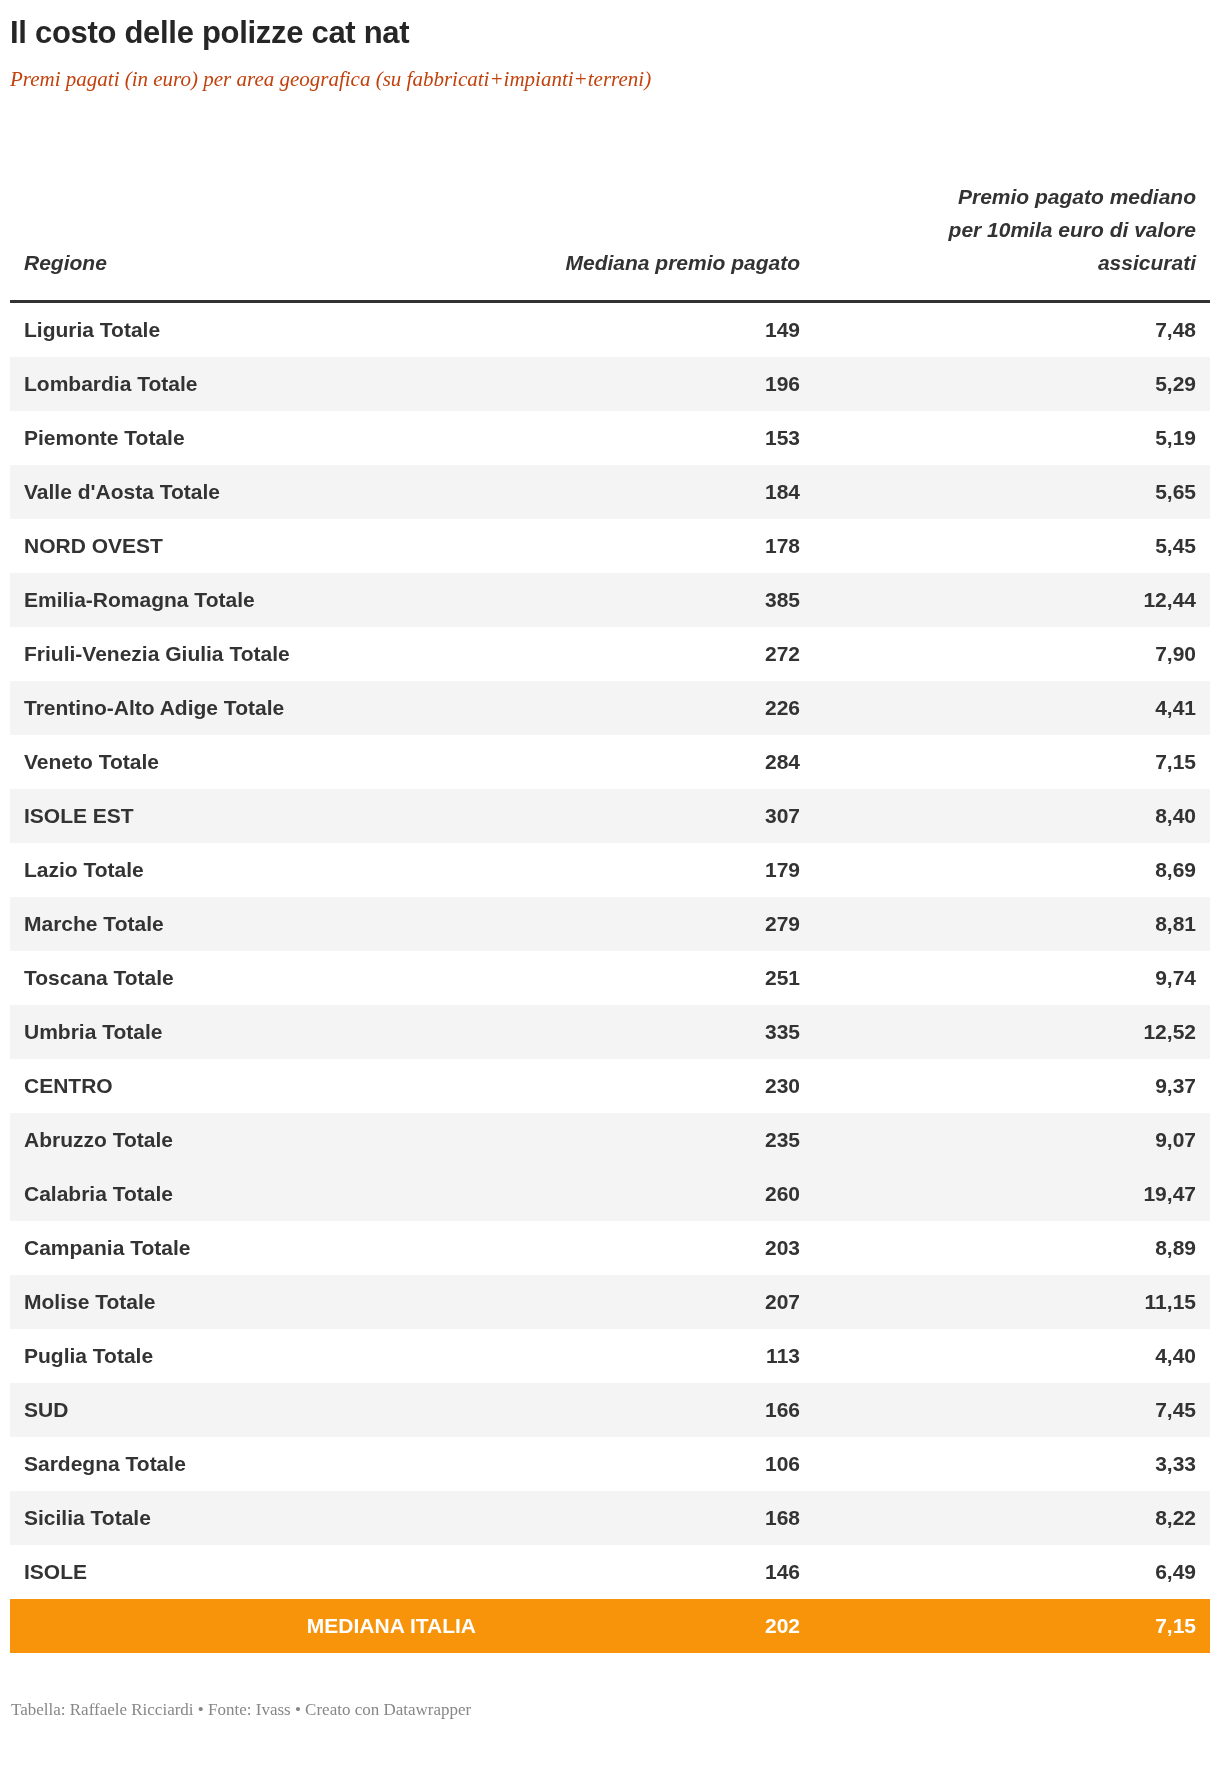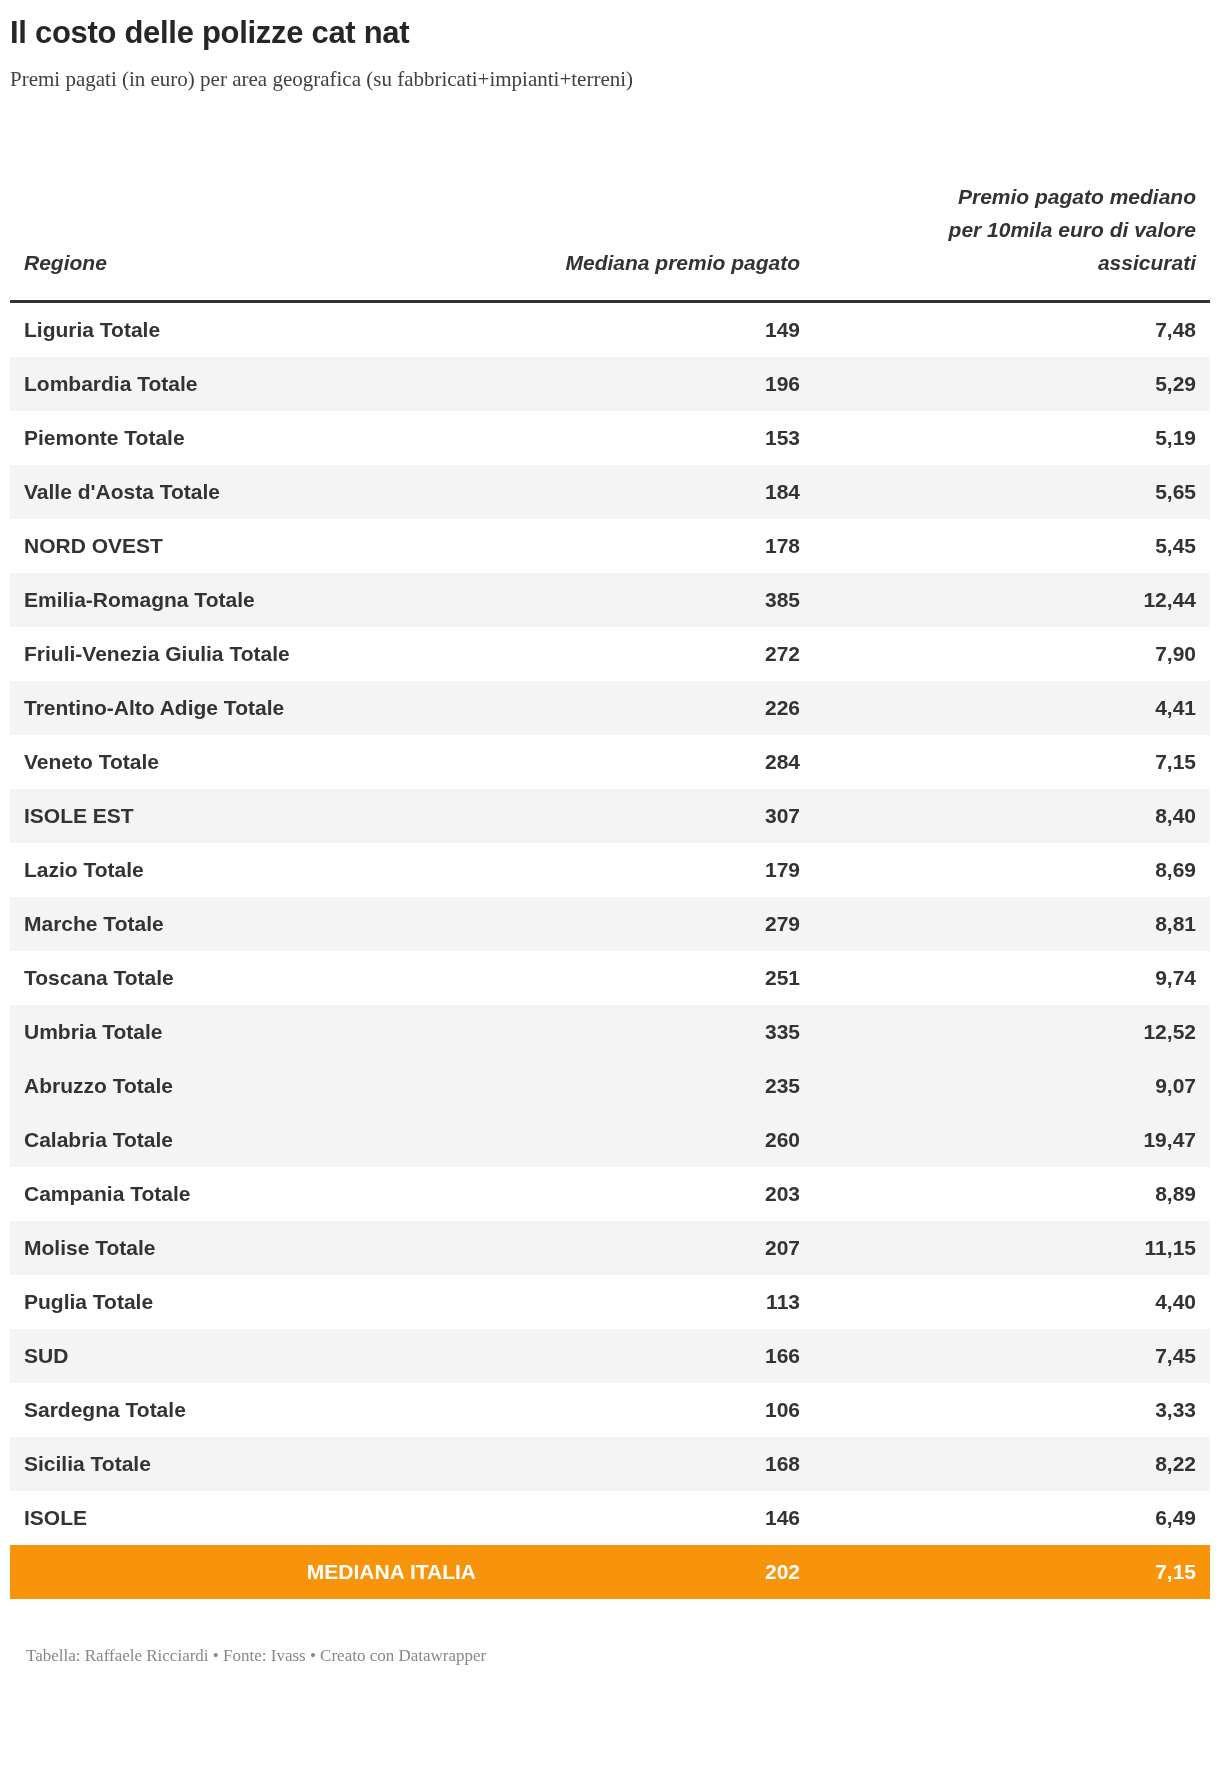--- a/index.html
+++ b/index.html
@@ -30,21 +30,22 @@
     font-weight: 700;
     letter-spacing: -0.3px;
     color: #262626;
   }
   .subtitle {
     margin: 14px 0 0;
     font-family: "Liberation Serif", "DejaVu Serif", serif;
     font-size: 21px;
     line-height: 27px;
     font-weight: 400;
-    color: #404040;
+    color: #c2410c;
+    font-style: italic;
   }
   table.data-table {
     width: 100%;
     border-collapse: collapse;
     margin-top: 87px;
     table-layout: fixed;
   }
   col.c1 { width: 40%; }
   col.c2 { width: 27%; }
   col.c3 { width: 33%; }
@@ -68,21 +69,21 @@
     font-weight: 700;
     color: var(--text);
     overflow: hidden;
     white-space: nowrap;
   }
   td.num { text-align: right; }
   tr.striped { background: var(--stripe); }
   tr.total { background: var(--orange); }
   tr.total td { color: #ffffff; text-align: right; }
   .footer {
-    margin: 46px 16px 0;
+    margin: 46px 1px 0;
     font-family: "Liberation Serif", "DejaVu Serif", serif;
     font-size: 17px;
     line-height: 22px;
     color: var(--footer);
   }
 </style>
 </head>
 <body>
 
 <div class="page">
@@ -172,20 +173,25 @@
         <tr>
     <td>Toscana Totale</td>
     <td class="num">251</td>
     <td class="num">9,74</td>
   </tr>
         <tr class="striped">
     <td>Umbria Totale</td>
     <td class="num">335</td>
     <td class="num">12,52</td>
   </tr>
+        <tr>
+    <td>CENTRO</td>
+    <td class="num">230</td>
+    <td class="num">9,37</td>
+  </tr>
         <tr class="striped">
     <td>Abruzzo Totale</td>
     <td class="num">235</td>
     <td class="num">9,07</td>
   </tr>
         <tr class="striped">
     <td>Calabria Totale</td>
     <td class="num">260</td>
     <td class="num">19,47</td>
   </tr>

